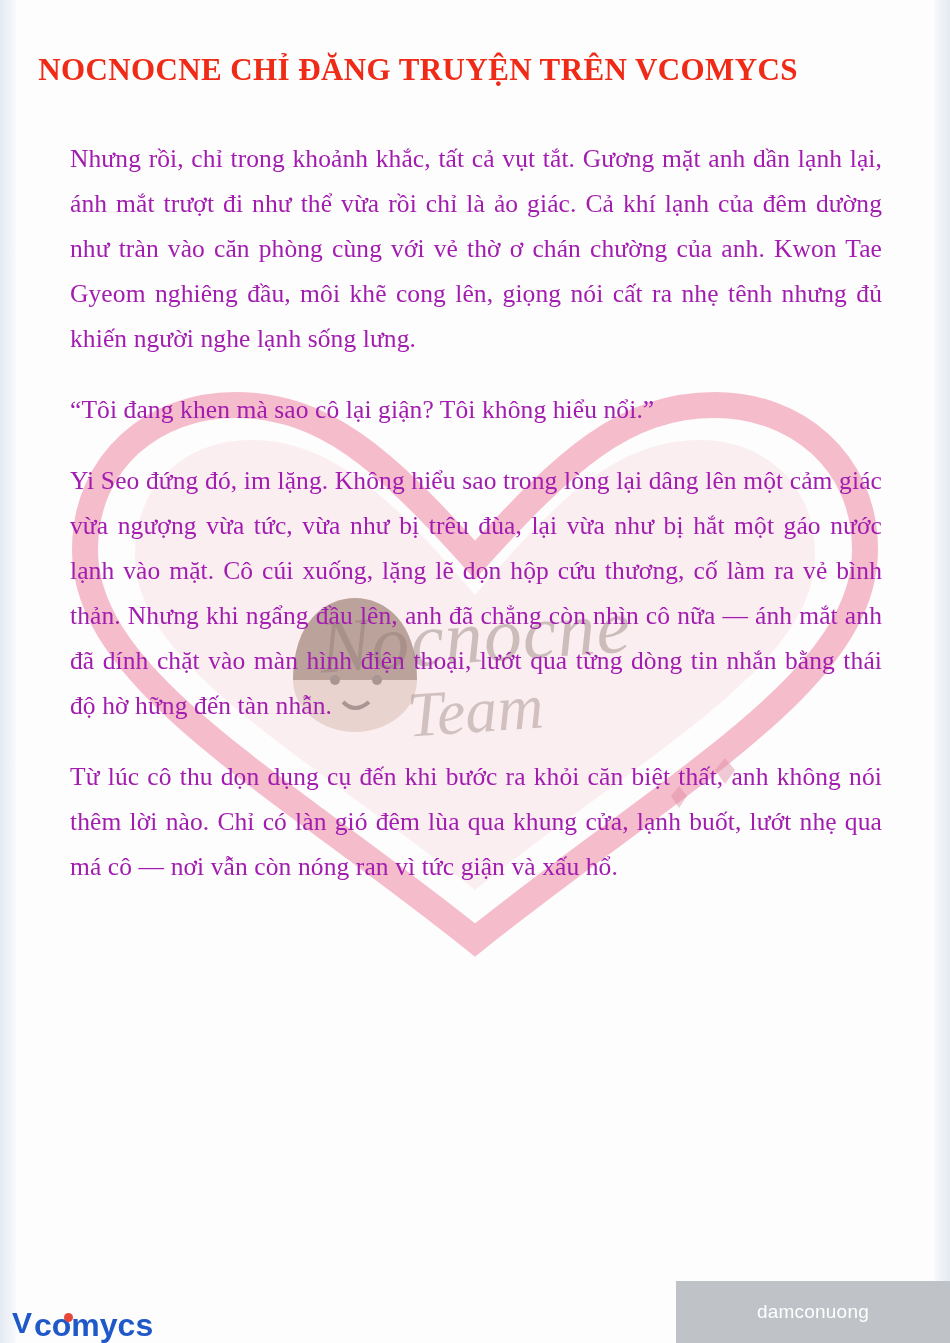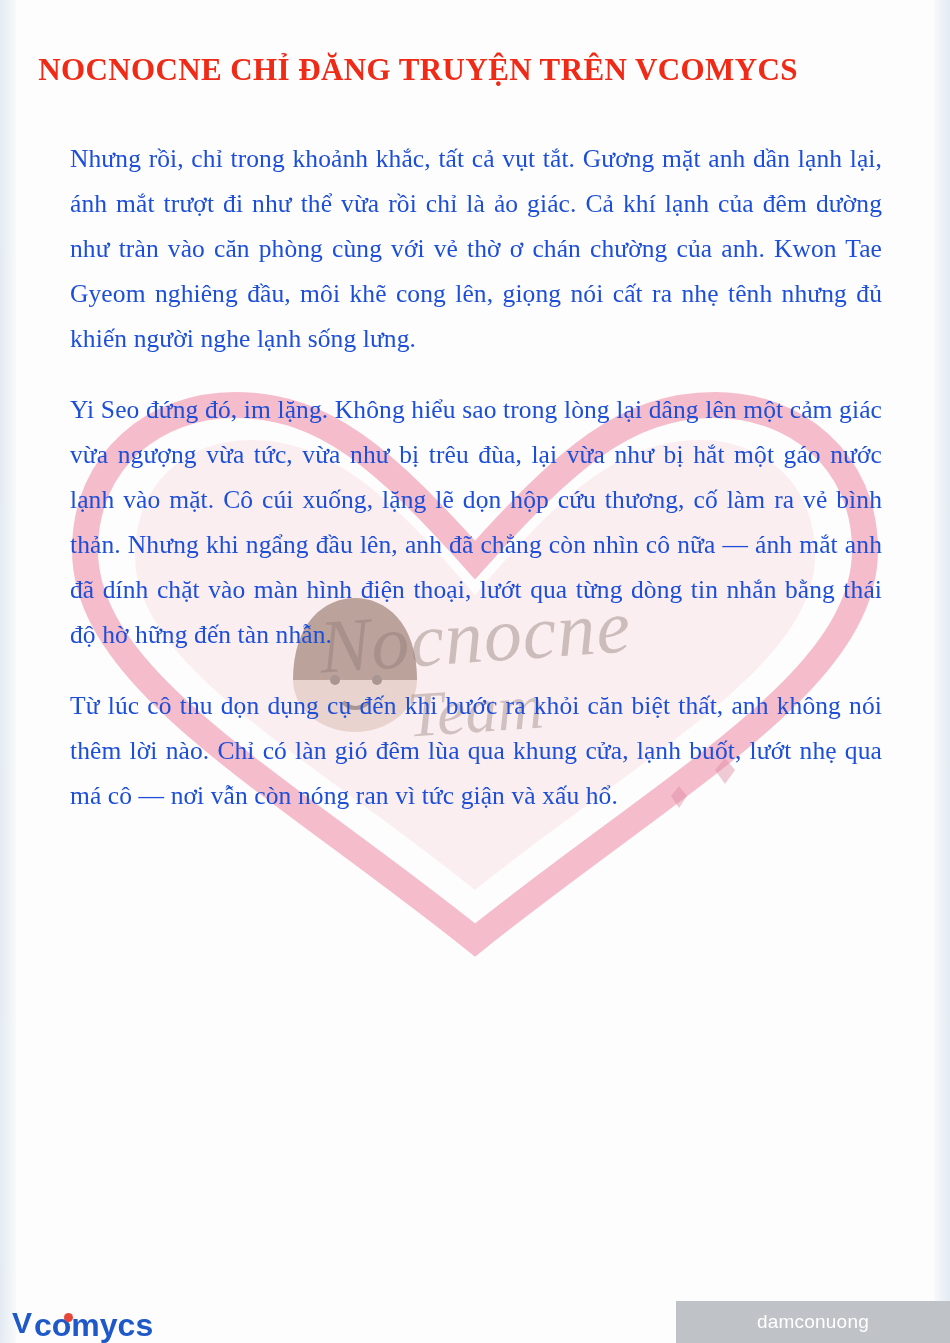--- a/index.html
+++ b/index.html
@@ -105,21 +105,21 @@
     position: absolute;
     left: 70px;
     top: 136px;
     width: 812px;
     z-index: 3;
   }
   .para {
     font-family: "Liberation Serif", serif;
     font-size: 25.5px;
     line-height: 45px;
-    color: #1d4ed8;
+    color: #a21caf;
     text-align: justify;
     margin: 0 0 26px 0;
     letter-spacing: .1px;
   }
   .para.quote {
     text-align: left;
   }
 
   
   .footer {
@@ -165,21 +165,21 @@
   .footer-right {
     position: absolute;
     right: 0;
     bottom: 0;
     height: 34px;
     min-width: 230px;
     background: #bfc3c7;
     display: flex;
     align-items: center;
     justify-content: center;
-    padding: 4px 22px;
+    padding: 14px 22px;
   }
   .footer-right span {
     font-family: "Liberation Sans", sans-serif;
     font-size: 19px;
     color: #ffffff;
     letter-spacing: .2px;
   }
 </style>
 </head>
 <body>
@@ -210,20 +210,21 @@
       <div class="wm-team">Team</div>
     </div>
   </div>
 
   <div class="doc-header">
     <div class="title">NOCNOCNE CHỈ ĐĂNG TRUYỆN TRÊN VCOMYCS</div>
   </div>
 
   <div class="content">
     <p class="para">Nhưng rồi, chỉ trong khoảnh khắc, tất cả vụt tắt. Gương mặt anh dần lạnh lại, ánh mắt trượt đi như thể vừa rồi chỉ là ảo giác. Cả khí lạnh của đêm dường như tràn vào căn phòng cùng với vẻ thờ ơ chán chường của anh. Kwon Tae Gyeom nghiêng đầu, môi khẽ cong lên, giọng nói cất ra nhẹ tênh nhưng đủ khiến người nghe lạnh sống lưng.</p>
+    <p class="para quote">“Tôi đang khen mà sao cô lại giận? Tôi không hiểu nổi.”</p>
     <p class="para">Yi Seo đứng đó, im lặng. Không hiểu sao trong lòng lại dâng lên một cảm giác vừa ngượng vừa tức, vừa như bị trêu đùa, lại vừa như bị hắt một gáo nước lạnh vào mặt. Cô cúi xuống, lặng lẽ dọn hộp cứu thương, cố làm ra vẻ bình thản. Nhưng khi ngẩng đầu lên, anh đã chẳng còn nhìn cô nữa — ánh mắt anh đã dính chặt vào màn hình điện thoại, lướt qua từng dòng tin nhắn bằng thái độ hờ hững đến tàn nhẫn.</p>
     <p class="para">Từ lúc cô thu dọn dụng cụ đến khi bước ra khỏi căn biệt thất, anh không nói thêm lời nào. Chỉ có làn gió đêm lùa qua khung cửa, lạnh buốt, lướt nhẹ qua má cô — nơi vẫn còn nóng ran vì tức giận và xấu hổ.</p>
   </div>
 
   <div class="footer">
     <div class="footer-left">
       <span class="logo-v">V</span>
       <span class="logo-rest">comycs</span>
       <span class="logo-dot"></span>
     </div>

